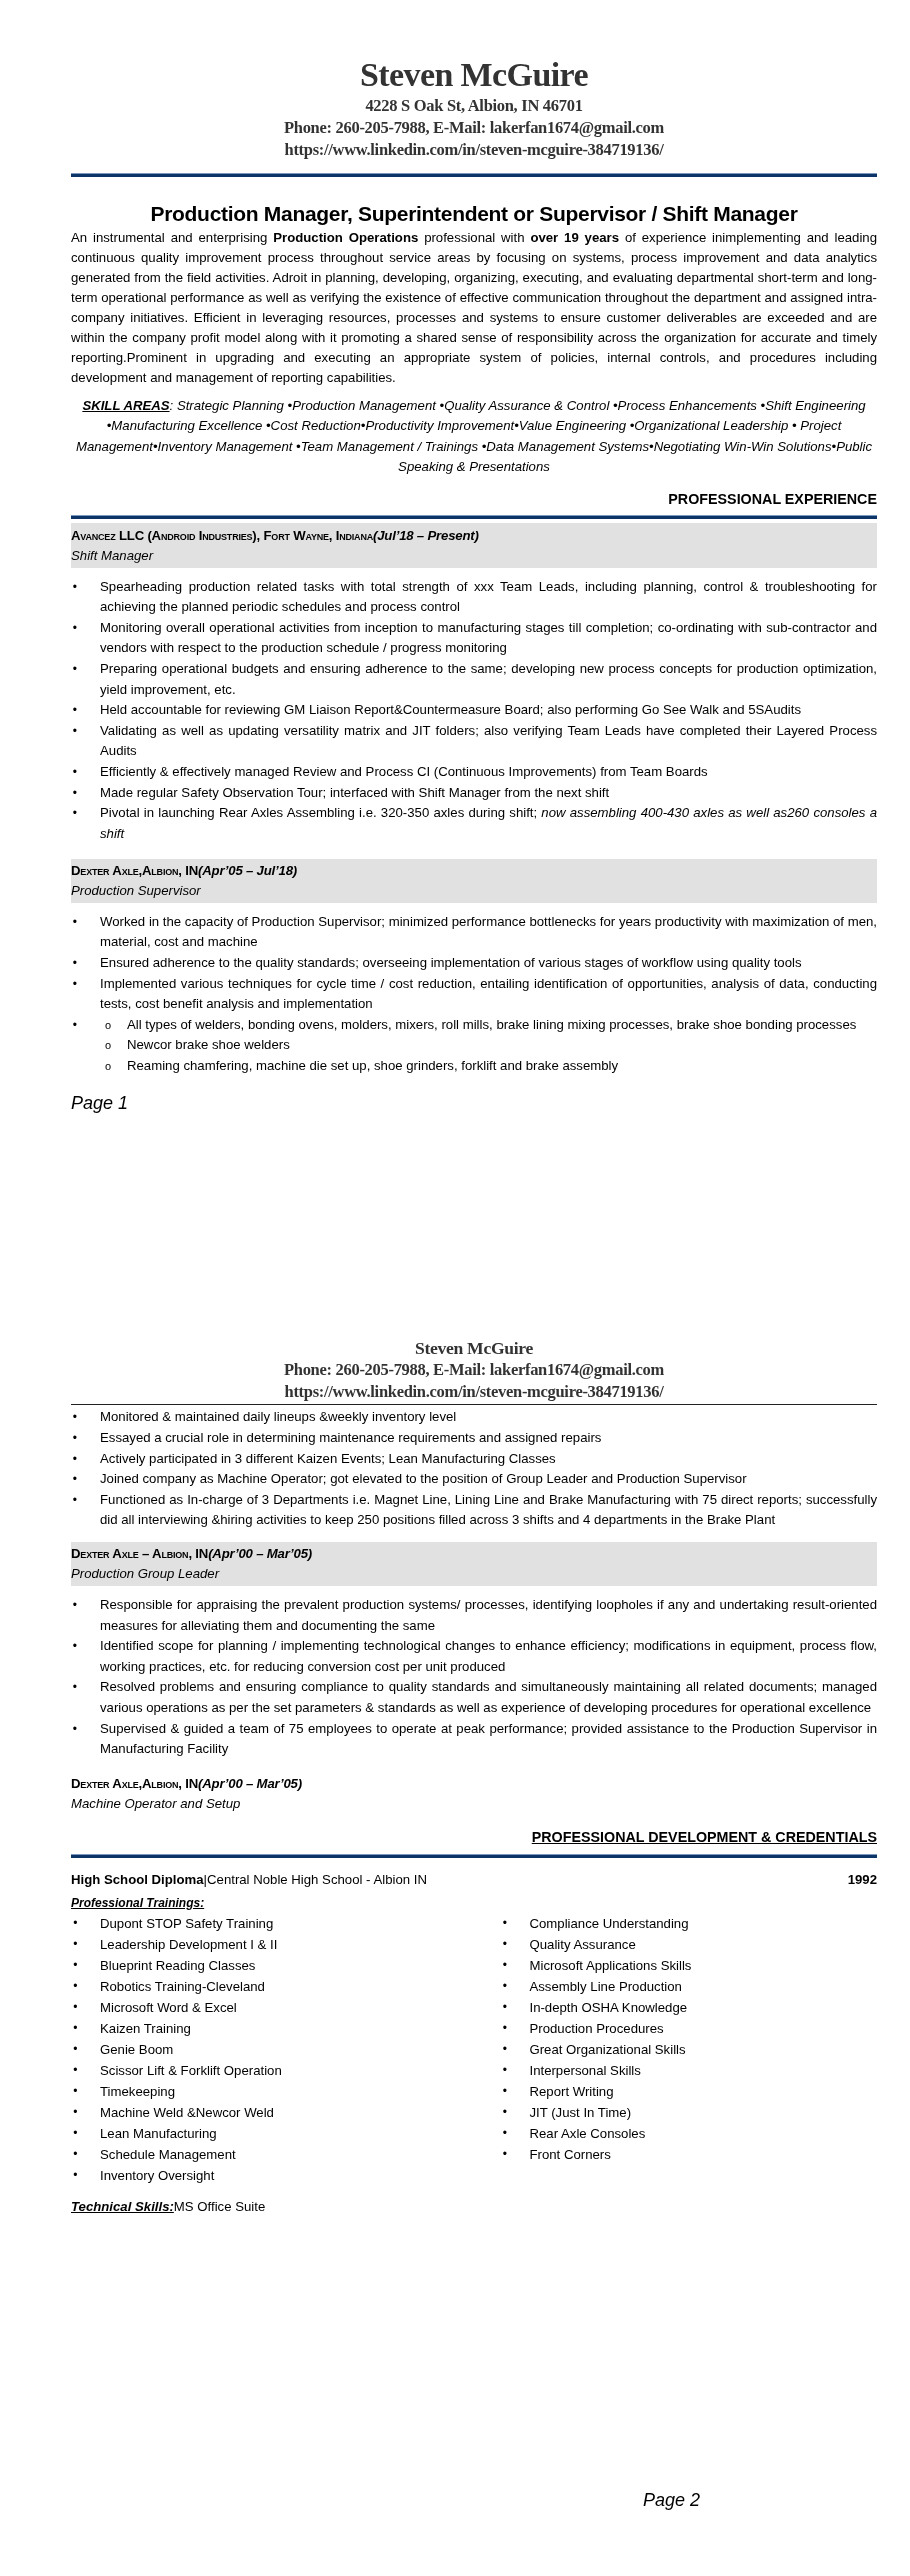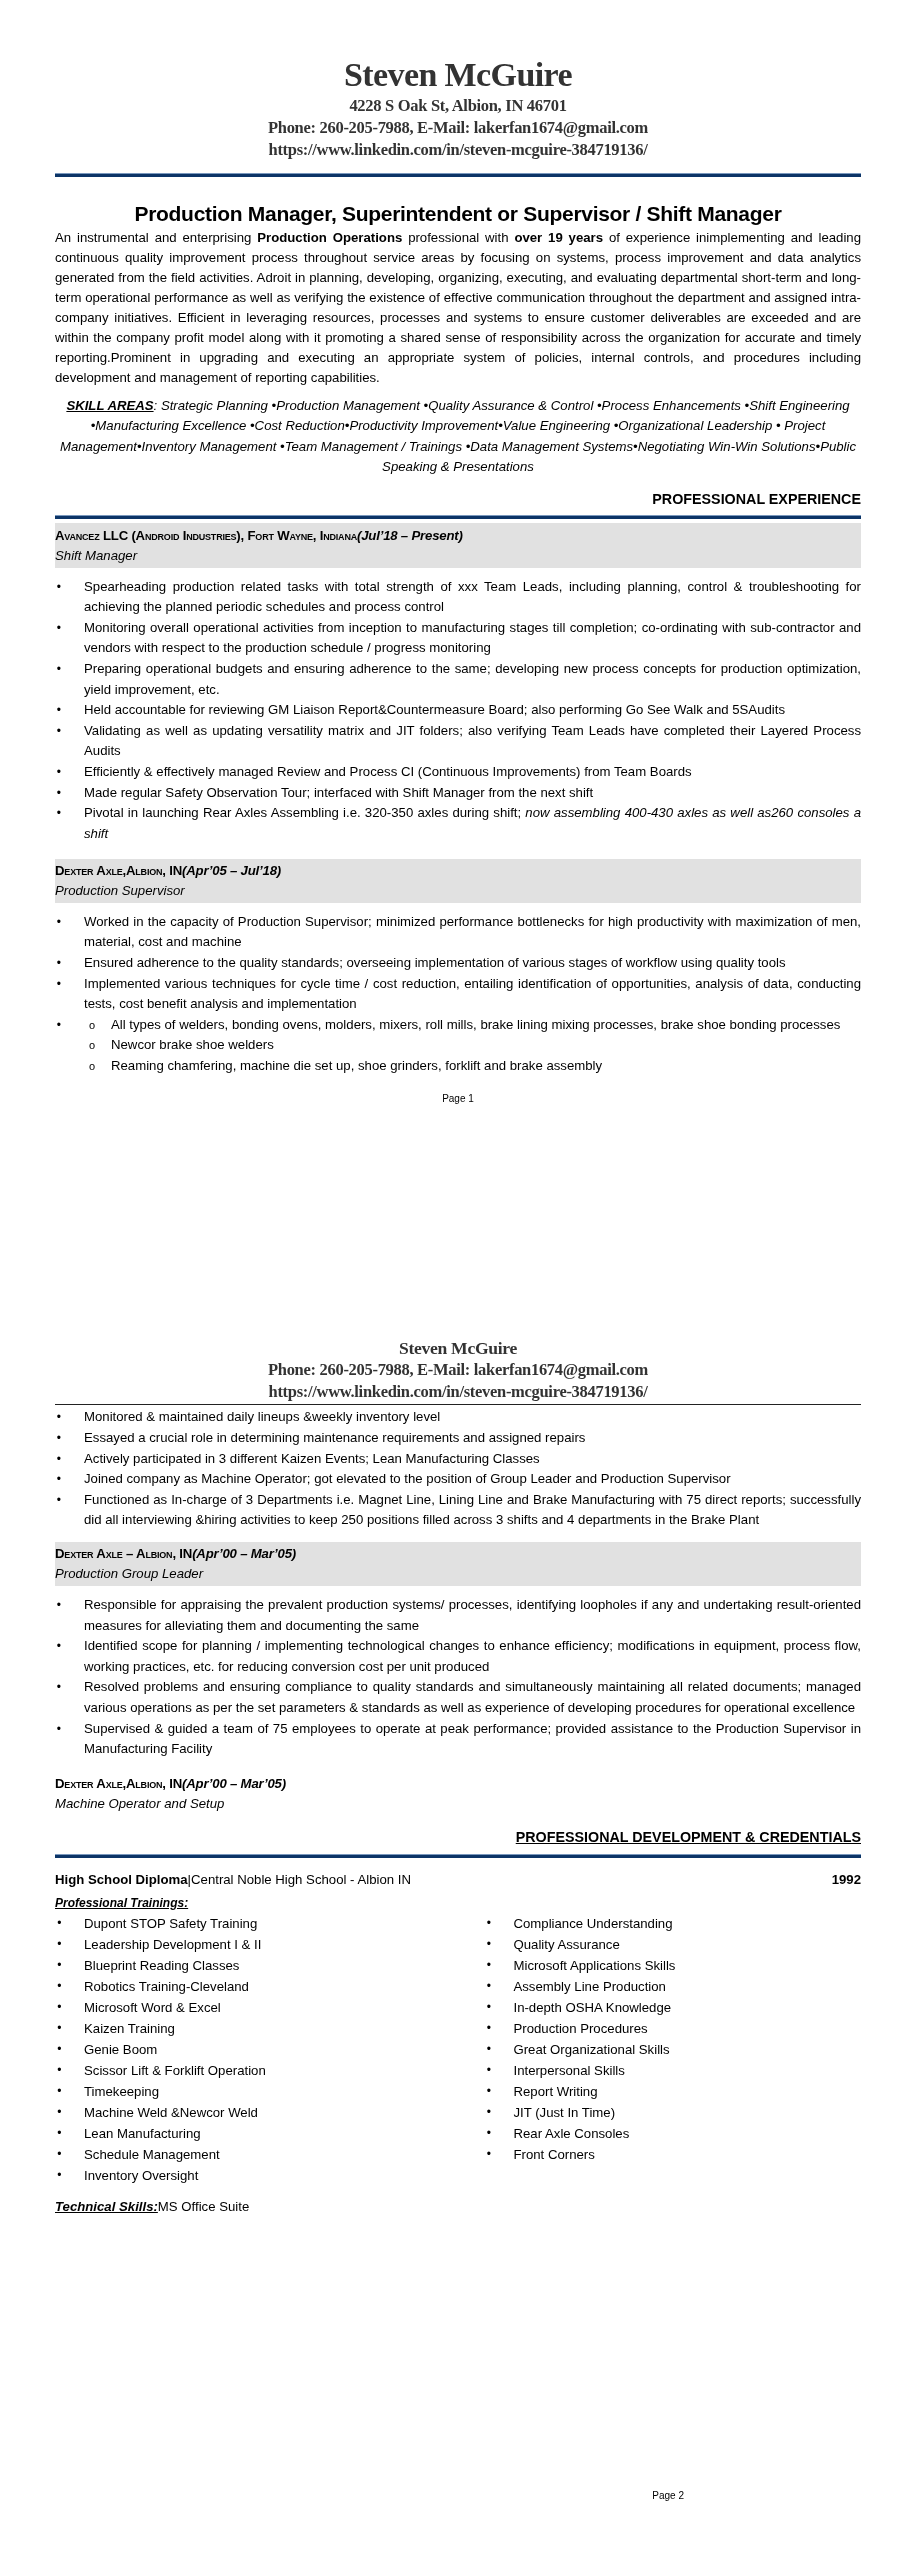--- a/index.html
+++ b/index.html
@@ -1,17 +1,17 @@
 <!DOCTYPE html>
 <html style="font-size:8.8px"><head>
 <meta charset="utf-8">
 <style>
   html, body { margin: 0; padding: 0; background: #ffffff; }
   body { width: 911px; height: 2576px; position: relative; color: #000; font-family: "Liberation Sans", sans-serif; }
-  .page { position: absolute; left: 0; width: 734px; }
+  .page { position: absolute; left: 16px; width: 734px; }
   .page1 { top: 0; height: 1283px; }
   .page2 { top: 1283px; height: 1293px; }
   .content { position: absolute; left: 55px; width: 806px; }
 
   .hdr { text-align: center; font-family: "Liberation Serif", serif; font-weight: bold; color: #333; }
   .hdr .name { font-size: 34px; line-height: 40px; margin-top: 0; letter-spacing: -0.6px; }
   .hdr .line { font-size: 16.5px; line-height: 22px; letter-spacing: -0.3px; }
   .rule-blue { height: 2.8px; background: #0c3467; border-top: 0.6px solid #7a98bd; }
   .rule-black { height: 1.1px; background: #222; }
 
@@ -28,21 +28,21 @@
   .role { font-weight: normal; font-style: italic; font-size: 13.2px; line-height: 20px; }
 
   ul.bul { list-style: none; margin: 8.8px 0 0 0; padding: 0; }
   ul.bul li { position: relative; padding-left: 29px; font-size: 13.2px; line-height: 20.6px; text-align: justify; }
   ul.bul li .dot { position: absolute; left: 1.7px; top: 0; font-size: 12px; }
   ul.sub { list-style: none; margin: 0; padding: 0; }
   ul.sub li { position: relative; padding-left: 56px; font-size: 13.2px; line-height: 20.6px; }
   ul.sub li .circ { position: absolute; left: 34px; top: 0; font-size: 11px; }
   .it { font-style: italic; }
 
-  .pagenum { text-align: center; font-size: 10px; }
+  .pagenum { text-align: left; font-style: italic; font-size: 18px; }
 
   .edu { display: flex; justify-content: space-between; font-size: 13.2px; line-height: 20px; margin-top: 12px; }
   .edu b { font-weight: bold; }
   .train-head { font-weight: bold; font-style: italic; text-decoration: underline; font-size: 12px; line-height: 20px; margin-top: 3px; }
   .cols { display: flex; }
   .col { width: 430px; }
   .col2 { width: 377px; padding-top: 0; }
   .col ul, .col2 ul { list-style: none; margin: 0; padding: 0; }
   .col li, .col2 li { position: relative; padding-left: 29px; font-size: 13.2px; line-height: 21px; }
   .col li .dot, .col2 li .dot { position: absolute; left: 2.2px; font-size: 12px; }
@@ -84,21 +84,21 @@
       <li><span class="dot">•</span><span>Efficiently &amp; effectively managed Review and Process CI (Continuous Improvements) from Team Boards</span></li>
       <li><span class="dot">•</span><span>Made regular Safety Observation Tour; interfaced with Shift Manager from the next shift</span></li>
       <li><span class="dot">•</span><span>Pivotal in launching Rear Axles Assembling i.e. 320-350 axles during shift; </span><span class="it">now assembling 400-430 axles as well as260 consoles a shift</span></li>
     </ul>
 
     <div class="job-bar" style="margin-top:14.3px;">
       <div class="company"><span>Dexter Axle,Albion, IN</span><span class="dates">(Apr’05 – Jul’18)</span></div>
       <div class="role">Production Supervisor</div>
     </div>
     <ul class="bul">
-      <li><span class="dot">•</span><span>Worked in the capacity of Production Supervisor; minimized performance bottlenecks for high productivity with maximization of men, material, cost and machine</span></li>
+      <li><span class="dot">•</span><span>Worked in the capacity of Production Supervisor; minimized performance bottlenecks for years productivity with maximization of men, material, cost and machine</span></li>
       <li><span class="dot">•</span><span>Ensured adherence to the quality standards; overseeing implementation of various stages of workflow using quality tools</span></li>
       <li><span class="dot">•</span><span>Implemented various techniques for cycle time / cost reduction, entailing identification of opportunities, analysis of data, conducting tests, cost benefit analysis and implementation</span></li>
       <li><span class="dot">•</span></li>
     </ul>
     <ul class="sub">
       <li><span class="circ">o</span><span>All types of welders, bonding ovens, molders, mixers, roll mills, brake lining mixing processes, brake shoe bonding processes</span></li>
       <li><span class="circ">o</span><span>Newcor brake shoe welders</span></li>
       <li><span class="circ">o</span><span>Reaming chamfering, machine die set up, shoe grinders, forklift and brake assembly</span></li>
     </ul>
 

